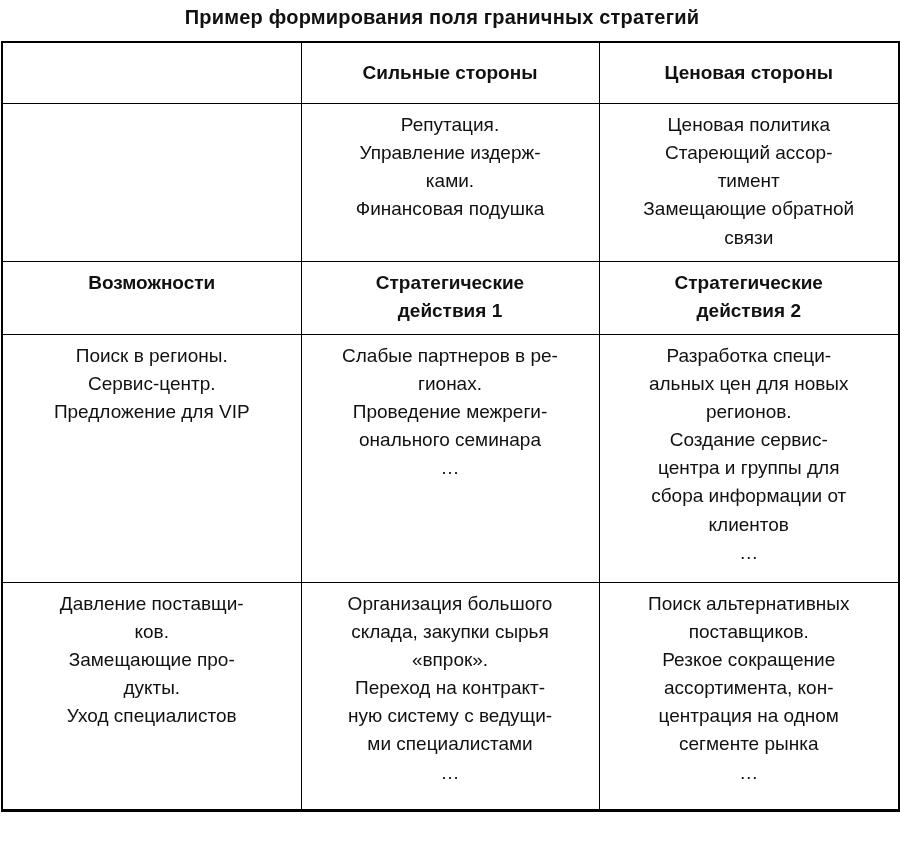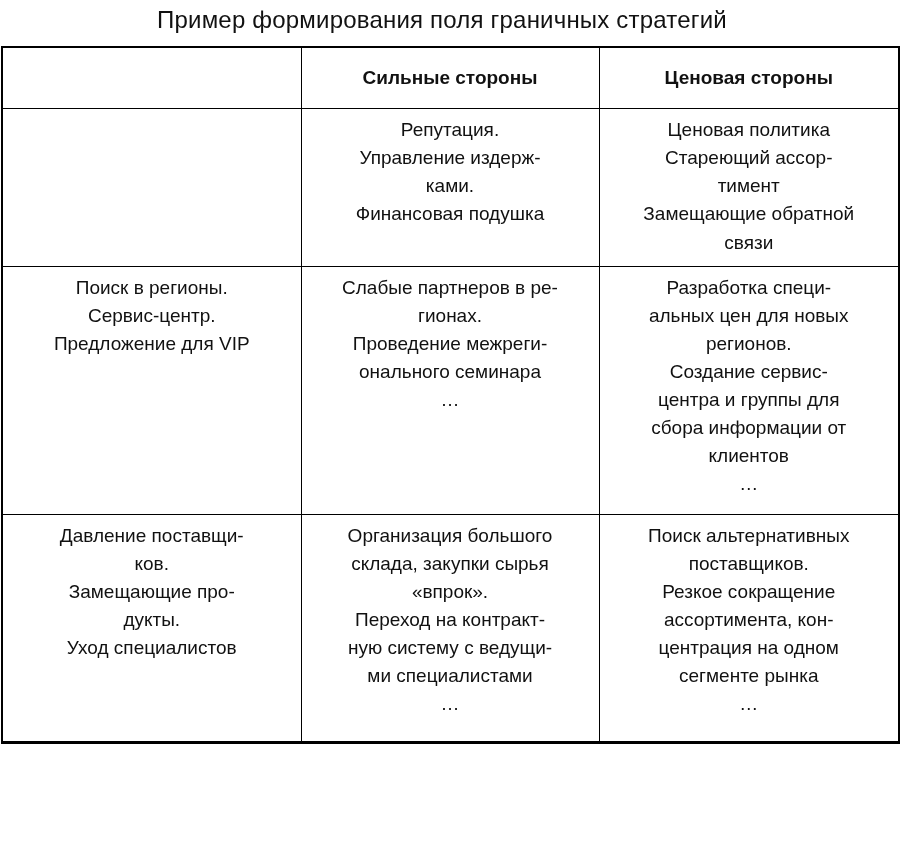--- a/index.html
+++ b/index.html
@@ -11,22 +11,22 @@
   }
   .page {
     width: 900px;
     height: 859px;
     box-sizing: border-box;
     overflow: hidden;
     background: #ffffff;
   }
   .title {
     margin: 6px 16px 12px 0;
-    font-size: 24px;
-    font-weight: normal;
+    font-size: 20px;
+    font-weight: bold;
     text-align: center;
     letter-spacing: 0.2px;
   }
   table.swot {
     border-collapse: collapse;
     table-layout: fixed;
     width: 897px;
     margin: 0 1px;
     border: 2px solid #000000;
     border-bottom-width: 3px;
@@ -92,20 +92,27 @@
 Управление издерж-
 ками.
 Финансовая подушка</td>
         <td>Ценовая политика
 Стареющий ассор-
 тимент
 Замещающие обратной
 связи</td>
       </tr>
 
+      <tr class="bold-row">
+        <td>Возможности</td>
+        <td>Стратегические
+действия 1</td>
+        <td>Стратегические
+действия 2</td>
+      </tr>
 
       <tr class="row-opp">
         <td>Поиск в регионы.
 Сервис-центр.
 Предложение для VIP</td>
         <td>Слабые партнеров в ре-
 гионах.
 Проведение межреги-
 онального семинара
 …</td>

